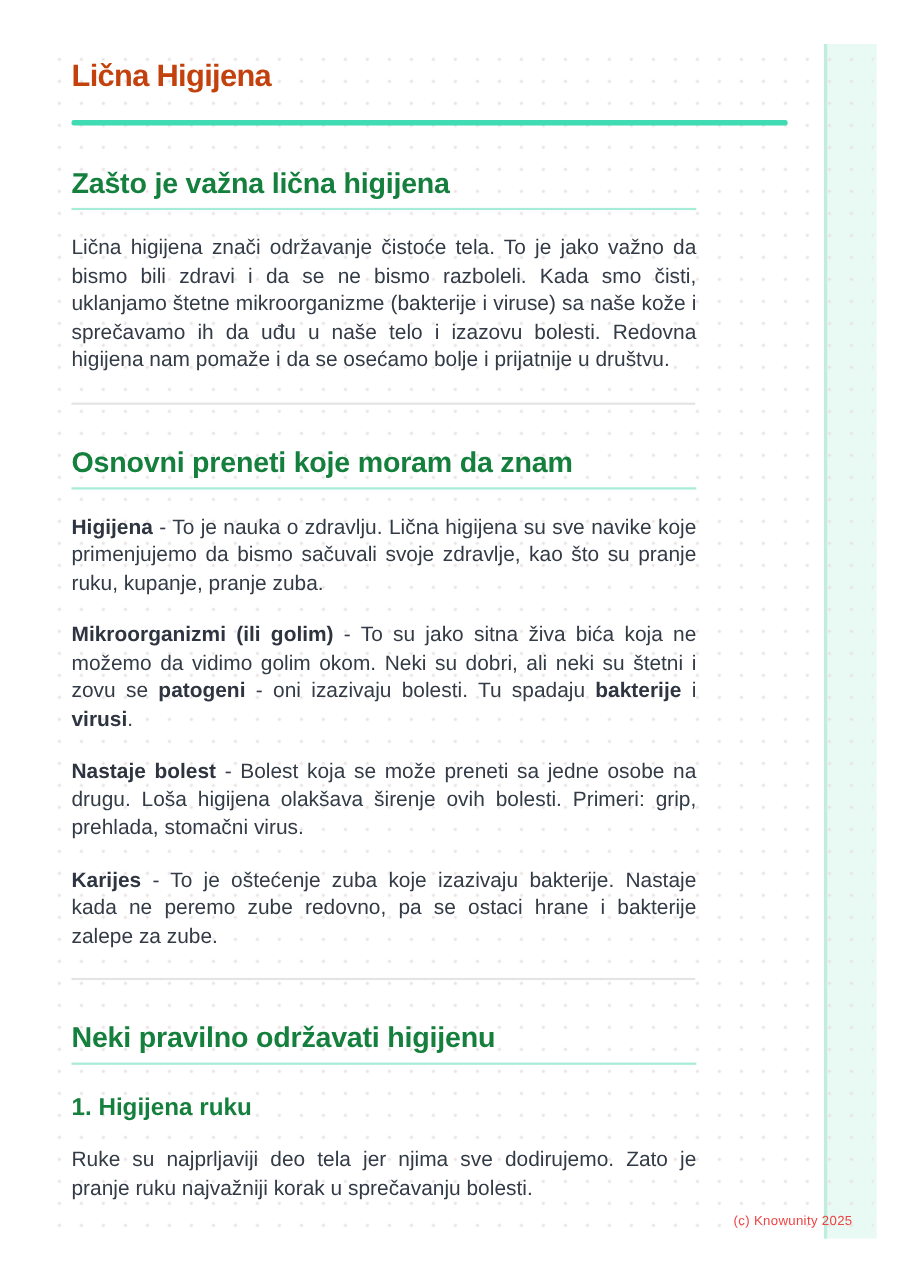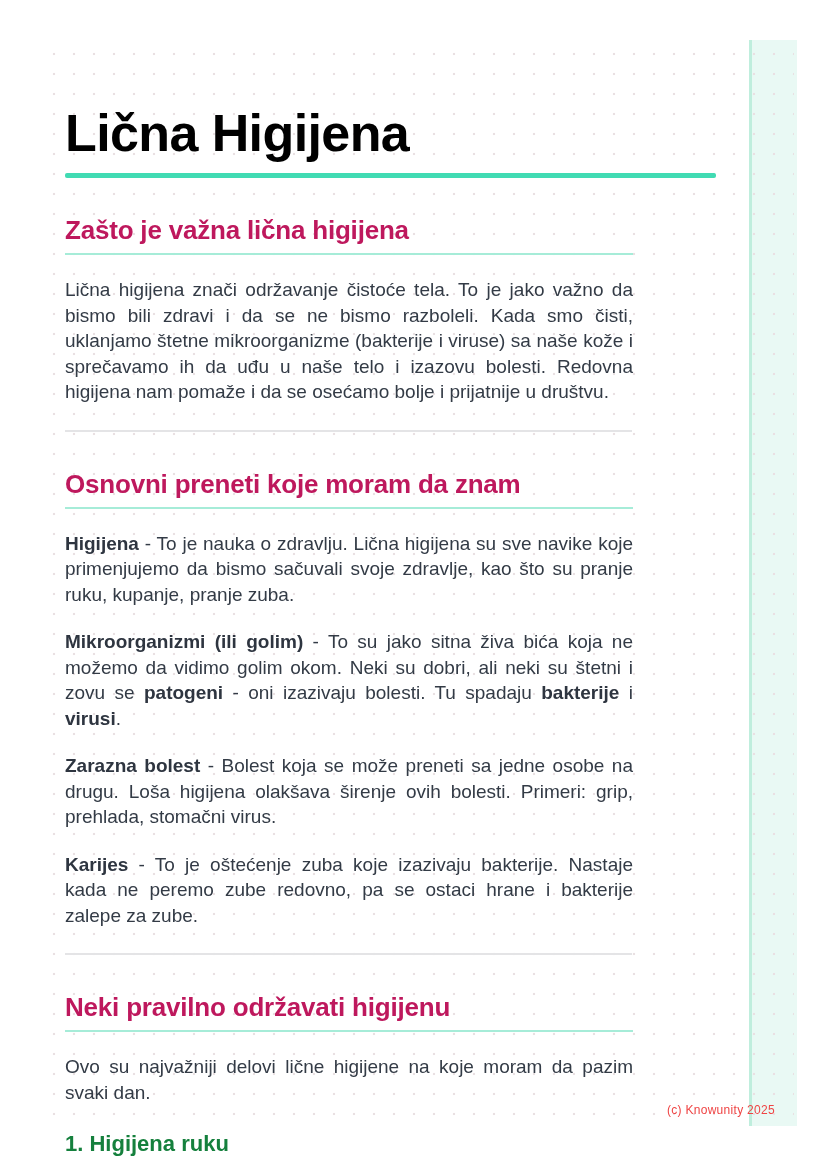--- a/index.html
+++ b/index.html
@@ -33,36 +33,36 @@
     z-index: 1;
     pointer-events: none;
   }
   .content {
     position: absolute;
     left: 65px; top: 0;
     width: 568px;
     z-index: 2;
   }
   h1 {
-    margin: 112px 0 0 0;
-    font-size: 52px; line-height: 42px;
+    margin: 48px 0 0 0;
+    font-size: 28px; line-height: 42px;
     font-weight: 800; letter-spacing: -0.6px;
-    color: #000000;
+    color: #c2410c;
   }
   .title-rule {
     margin-top: 19px;
     width: 651px; height: 5px;
     background: #41dbb3;
     border-radius: 2px;
   }
   h2 {
     margin: 38px 0 8px 0;
     font-size: 26px; line-height: 28px;
     font-weight: 700; letter-spacing: -0.2px;
-    color: #be185d;
+    color: #15803d;
     padding-bottom: 9px;
     border-bottom: 2px solid #a6ecd8;
   }
   h3 {
     margin: 26px 0 0 0;
     font-size: 22px; line-height: 26px;
     font-weight: 700;
     color: #15803d;
   }
   p {
@@ -97,25 +97,25 @@
     <div class="title-rule"></div>
 
     <h2>Zašto je važna lična higijena</h2>
     <p><span>Lična higijena znači održavanje čistoće tela. To je jako važno da bismo bili zdravi i da se ne bismo razboleli. Kada smo čisti, uklanjamo štetne mikroorganizme (bakterije i viruse) sa naše kože i sprečavamo ih da uđu u naše telo i izazovu bolesti. Redovna higijena nam pomaže i da se osećamo bolje i prijatnije u društvu.</span></p>
 
     <div class="divider"></div>
 
     <h2>Osnovni preneti koje moram da znam</h2>
     <p><strong>Higijena</strong><span> - To je nauka o zdravlju. Lična higijena su sve navike koje primenjujemo da bismo sačuvali svoje zdravlje, kao što su pranje ruku, kupanje, pranje zuba.</span></p>
     <p><strong>Mikroorganizmi (ili golim)</strong><span> - To su jako sitna živa bića koja ne možemo da vidimo golim okom. Neki su dobri, ali neki su štetni i zovu se </span><strong>patogeni</strong><span> - oni izazivaju bolesti. Tu spadaju </span><strong>bakterije</strong><span> i </span><strong>virusi</strong><span>.</span></p>
-    <p><strong>Zarazna bolest</strong><span> - Bolest koja se može preneti sa jedne osobe na drugu. Loša higijena olakšava širenje ovih bolesti. Primeri: grip, prehlada, stomačni virus.</span></p>
+    <p><strong>Nastaje bolest</strong><span> - Bolest koja se može preneti sa jedne osobe na drugu. Loša higijena olakšava širenje ovih bolesti. Primeri: grip, prehlada, stomačni virus.</span></p>
     <p><strong>Karijes</strong><span> - To je oštećenje zuba koje izazivaju bakterije. Nastaje kada ne peremo zube redovno, pa se ostaci hrane i bakterije zalepe za zube.</span></p>
 
     <div class="divider"></div>
 
     <h2>Neki pravilno održavati higijenu</h2>
-    <p><span>Ovo su najvažniji delovi lične higijene na koje moram da pazim svaki dan.</span></p>
 
     <h3>1. Higijena ruku</h3>
+    <p><span>Ruke su najprljaviji deo tela jer njima sve dodirujemo. Zato je pranje ruku najvažniji korak u sprečavanju bolesti.</span></p>
   </div>
 
   <div class="footer">(c) Knowunity 2025</div>
 </div>
 
 </body></html>

